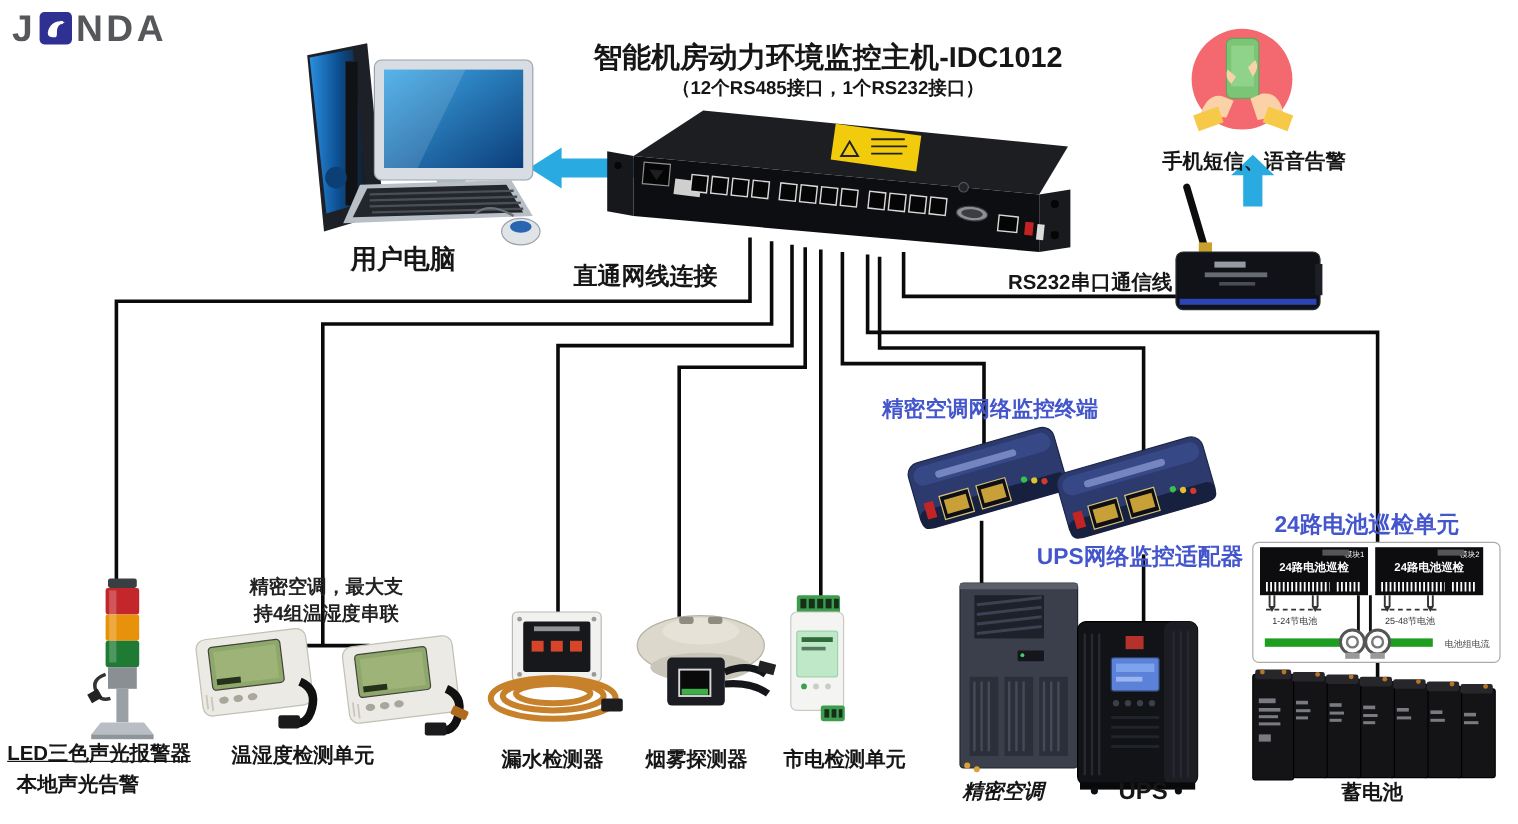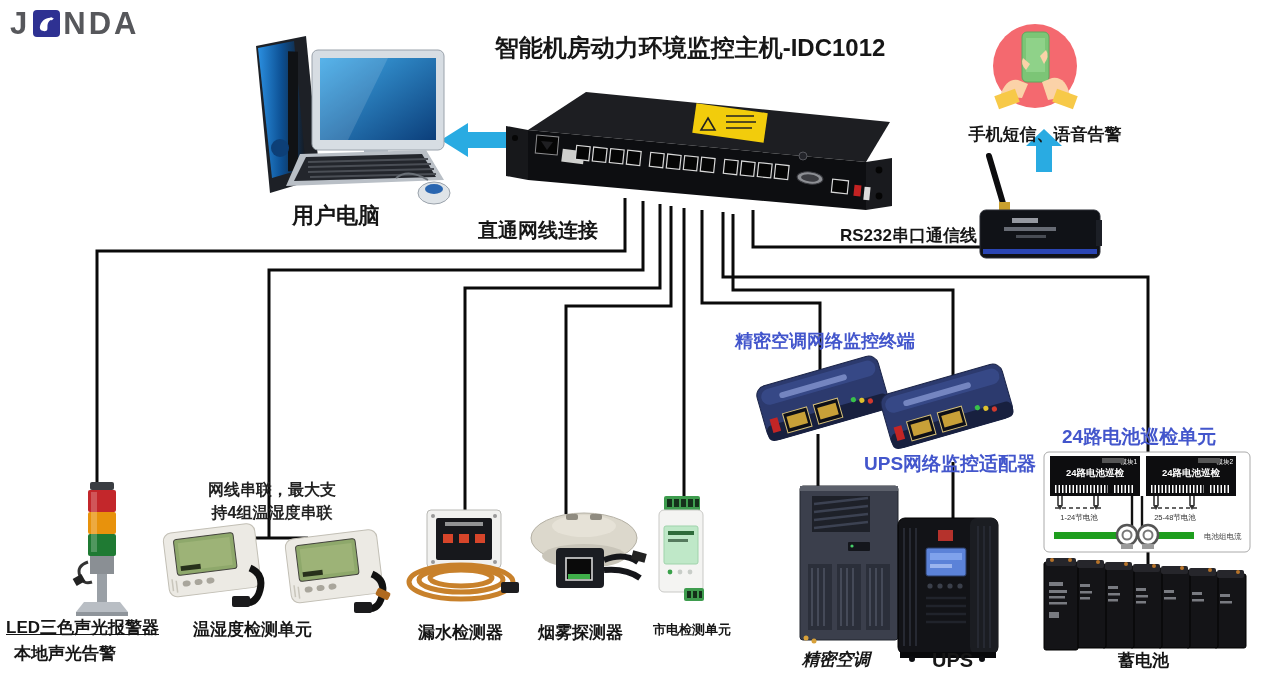--- a/index.html
+++ b/index.html
@@ -46,20 +46,21 @@
     <span class="ubox">
       <svg width="21" height="21" viewBox="0 0 22 22">
         <path d="M4,15 C5,7 13,3 19,6 C14,7 12,10 12,14 C12,18 12,19 9,19 C6,19 4,18 4,15 Z" fill="#fff"></path>
         <circle cx="16" cy="6" r="1.6" fill="#fff"></circle>
       </svg>
     </span>
     <span class="lt">NDA</span>
   </div>
 
   <div class="lbl title center" style="left:400px;top:16px;width:580px;font-size:24px;">智能机房动力环境监控主机-IDC1012</div>
+  <div class="lbl center" style="left:400px;top:47px;width:580px;font-size:15.5px;">（12个RS485接口，1个RS232接口）</div>
 
   <svg class="dev" style="left:228px;top:28px;" width="230" height="180" viewBox="0 0 230 180">
     <defs>
       <linearGradient id="scr" x1="0" y1="0" x2="1" y2="1">
         <stop offset="0" stop-color="#3fa9e8"></stop>
           <stop offset="1" stop-color="#0b3e7a"></stop>
       </linearGradient>
       <linearGradient id="twr" x1="0" y1="0" x2="1" y2="0">
         <stop offset="0" stop-color="#2b8fe0"></stop>
           <stop offset="0.5" stop-color="#0c4f92"></stop>
@@ -199,21 +200,21 @@
           <line x1="12" y1="64" x2="12" y2="76"></line>
           <line x1="16" y1="66" x2="16" y2="78"></line>
         </g>
     </g>
     <path d="M92,58 q14,6 10,22 q-4,16 -18,12" stroke="#111" stroke-width="7" fill="none"></path>
     <rect x="74" y="86" width="18" height="11" rx="2" fill="#1b1b1d"></rect>
     <rect x="96" y="74" width="14" height="8" rx="2" fill="#b06a1e" transform="rotate(25 103 78)"></rect>
   </svg>
   <div class="lbl" style="left:193px;top:618px;font-size:17px;">温湿度检测单元</div>
   <div class="lbl note center" style="left:166px;top:462px;width:212px;font-size:16px;z-index:5;">
-    <div>网线串联，最大支</div>
+    <div>精密空调，最大支</div>
     <div>持4组温湿度串联</div>
   </div>
 
   <svg class="dev" style="left:403px;top:498px;" width="122" height="110" viewBox="0 0 122 110">
     <rect x="24" y="12" width="74" height="58" rx="4" fill="#f1f1ef" stroke="#b9b9b5"></rect>
     <circle cx="30" cy="18" r="2" fill="#999"></circle>
       <circle cx="92" cy="18" r="2" fill="#999"></circle>
     <circle cx="30" cy="64" r="2" fill="#999"></circle>
       <circle cx="92" cy="64" r="2" fill="#999"></circle>
     <rect x="33" y="20" width="56" height="42" rx="2" fill="#17181c"></rect>
@@ -260,21 +261,21 @@
     <circle cx="20" cy="82" r="2.4" fill="#39a14a"></circle>
       <circle cx="30" cy="82" r="2.4" fill="#c8cdc8"></circle>
       <circle cx="40" cy="82" r="2.4" fill="#c8cdc8"></circle>
     <rect x="34" y="98" width="20" height="13" rx="2" fill="#3E9C4E"></rect>
     <g fill="#14301a">
         <rect x="37" y="101" width="4" height="7"></rect>
         <rect x="43" y="101" width="4" height="7"></rect>
         <rect x="49" y="101" width="3" height="7"></rect>
       </g>
   </svg>
-  <div class="lbl" style="left:653px;top:621px;font-size:13px;">市电检测单元</div>
+  <div class="lbl" style="left:653px;top:621px;font-size:17px;">市电检测单元</div>
 
   <svg class="dev" style="left:752px;top:348px;" width="142" height="102" viewBox="0 0 142 102">
     <g transform="rotate(-16 71 51)">
       <rect x="8" y="22" width="126" height="56" rx="10" fill="#2C3A6E" stroke="#1c2548"></rect>
       <rect x="12" y="26" width="118" height="16" rx="8" fill="#3A4C8C" opacity="0.8"></rect>
       <rect x="30" y="33" width="70" height="6" rx="3" fill="#8fa0d8" opacity="0.7"></rect>
       <rect x="8" y="62" width="126" height="16" rx="6" fill="#18203F"></rect>
       <rect x="14" y="56" width="8" height="14" fill="#c32525"></rect>
       <rect x="28" y="54" width="25" height="20" fill="#0d0f18" stroke="#d8c27a"></rect>
       <rect x="31" y="58" width="19" height="12" fill="#C8A038"></rect>

